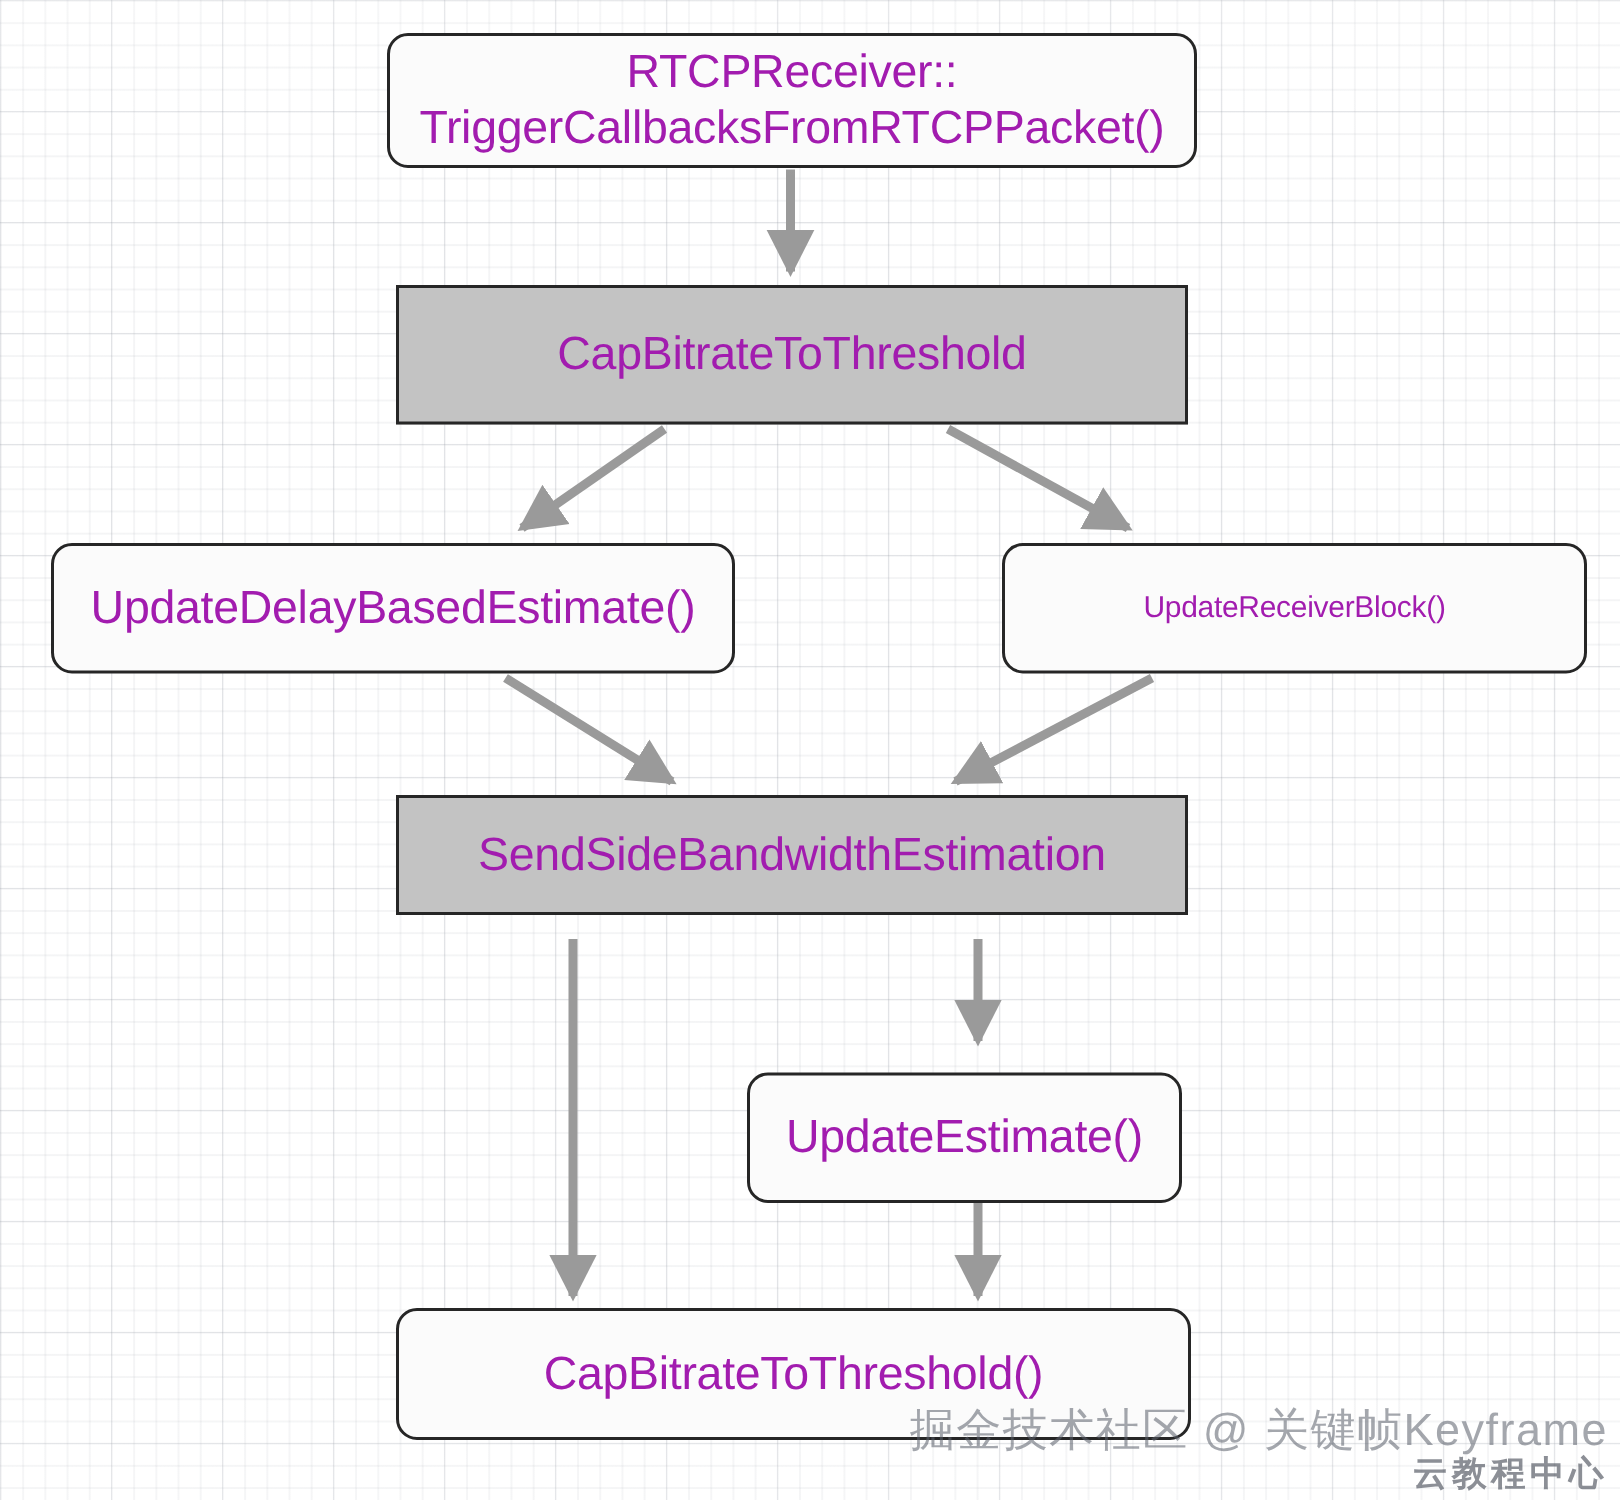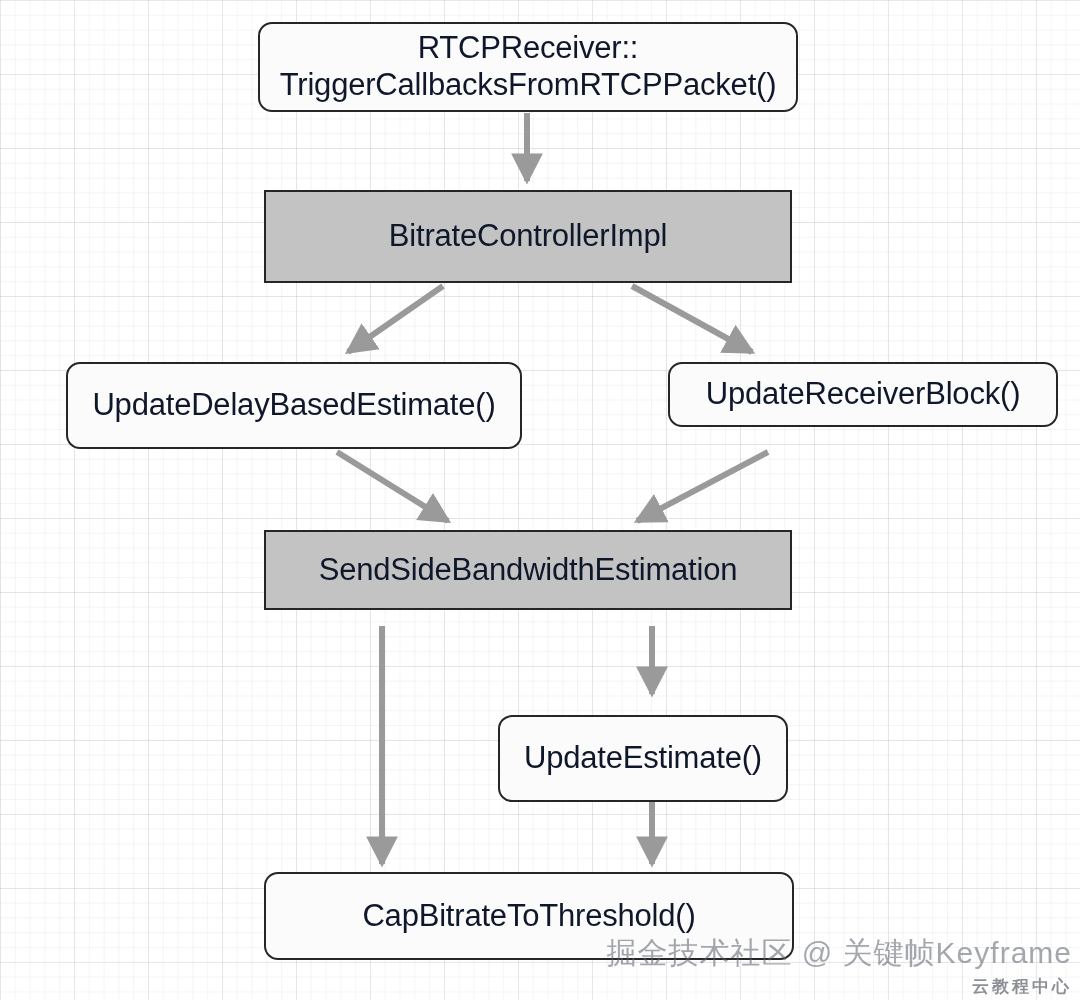--- a/index.html
+++ b/index.html
@@ -46,21 +46,21 @@
     pointer-events: none;
   }
 
   .node {
     position: absolute;
     box-sizing: border-box;
     display: flex;
     align-items: center;
     justify-content: center;
     text-align: center;
-    color: #0f172a;
+    color: #a21caf;
     line-height: 1.18;
     letter-spacing: -0.2px;
     z-index: 3;
   }
 
   .node.rounded {
     background: #fbfbfb;
     border: 2.5px solid #262626;
     border-radius: 14px;
   }
@@ -73,42 +73,42 @@
 
   .node-label {
     display: block;
     white-space: pre-line;
     padding: 0 8px;
   }
 
   
   #node-trigger   { left: 258px; top: 22px;  width: 540px; height: 90px;  font-size: 31px; }
   #node-bitrate   { left: 264px; top: 190px; width: 528px; height: 93px;  font-size: 31px; }
-  #node-delay     { left: 34px;  top: 362px; width: 456px; height: 87px;  font-size: 31px; margin-left: 32px; }
-  #node-receiver  { left: 668px; top: 362px; width: 390px; height: 65px;  font-size: 31px; }
+  #node-delay     { left: 34px;  top: 362px; width: 456px; height: 87px;  font-size: 31px; }
+  #node-receiver  { left: 668px; top: 362px; width: 390px; height: 87px;  font-size: 20px; }
   #node-sendside  { left: 264px; top: 530px; width: 528px; height: 80px;  font-size: 31px; }
   #node-updateest { left: 498px; top: 702px; width: 290px; height: 87px;  font-size: 31px; margin-top: 13px; }
   #node-capbit    { left: 264px; top: 872px; width: 530px; height: 88px;  font-size: 31px; align-items: center; }
 
   
   #watermark {
     position: absolute;
     right: 8px;
     bottom: 26px;
     font-size: 30px;
     color: rgba(90, 95, 105, 0.55);
     white-space: nowrap;
     z-index: 5;
     letter-spacing: 1px;
   }
   #watermark-sub {
     position: absolute;
     right: 8px;
     bottom: 2px;
-    font-size: 17px;
+    font-size: 23px;
     font-weight: bold;
     color: rgba(70, 75, 85, 0.62);
     white-space: nowrap;
     letter-spacing: 3px;
     z-index: 5;
   }
 </style>
 </head>
 <body>
 
@@ -137,21 +137,21 @@
 
     <line x1="652" y1="792" x2="652" y2="864" stroke="#9a9a9a" stroke-width="6" marker-end="url(#arrowhead)"></line>
   </svg>
 
   <div class="node rounded" id="node-trigger">
     <span class="node-label">RTCPReceiver::
 TriggerCallbacksFromRTCPPacket()</span>
   </div>
 
   <div class="node process" id="node-bitrate">
-    <span class="node-label">BitrateControllerImpl</span>
+    <span class="node-label">CapBitrateToThreshold</span>
   </div>
 
   <div class="node rounded" id="node-delay">
     <span class="node-label">UpdateDelayBasedEstimate()</span>
   </div>
 
   <div class="node rounded" id="node-receiver">
     <span class="node-label">UpdateReceiverBlock()</span>
   </div>
 

